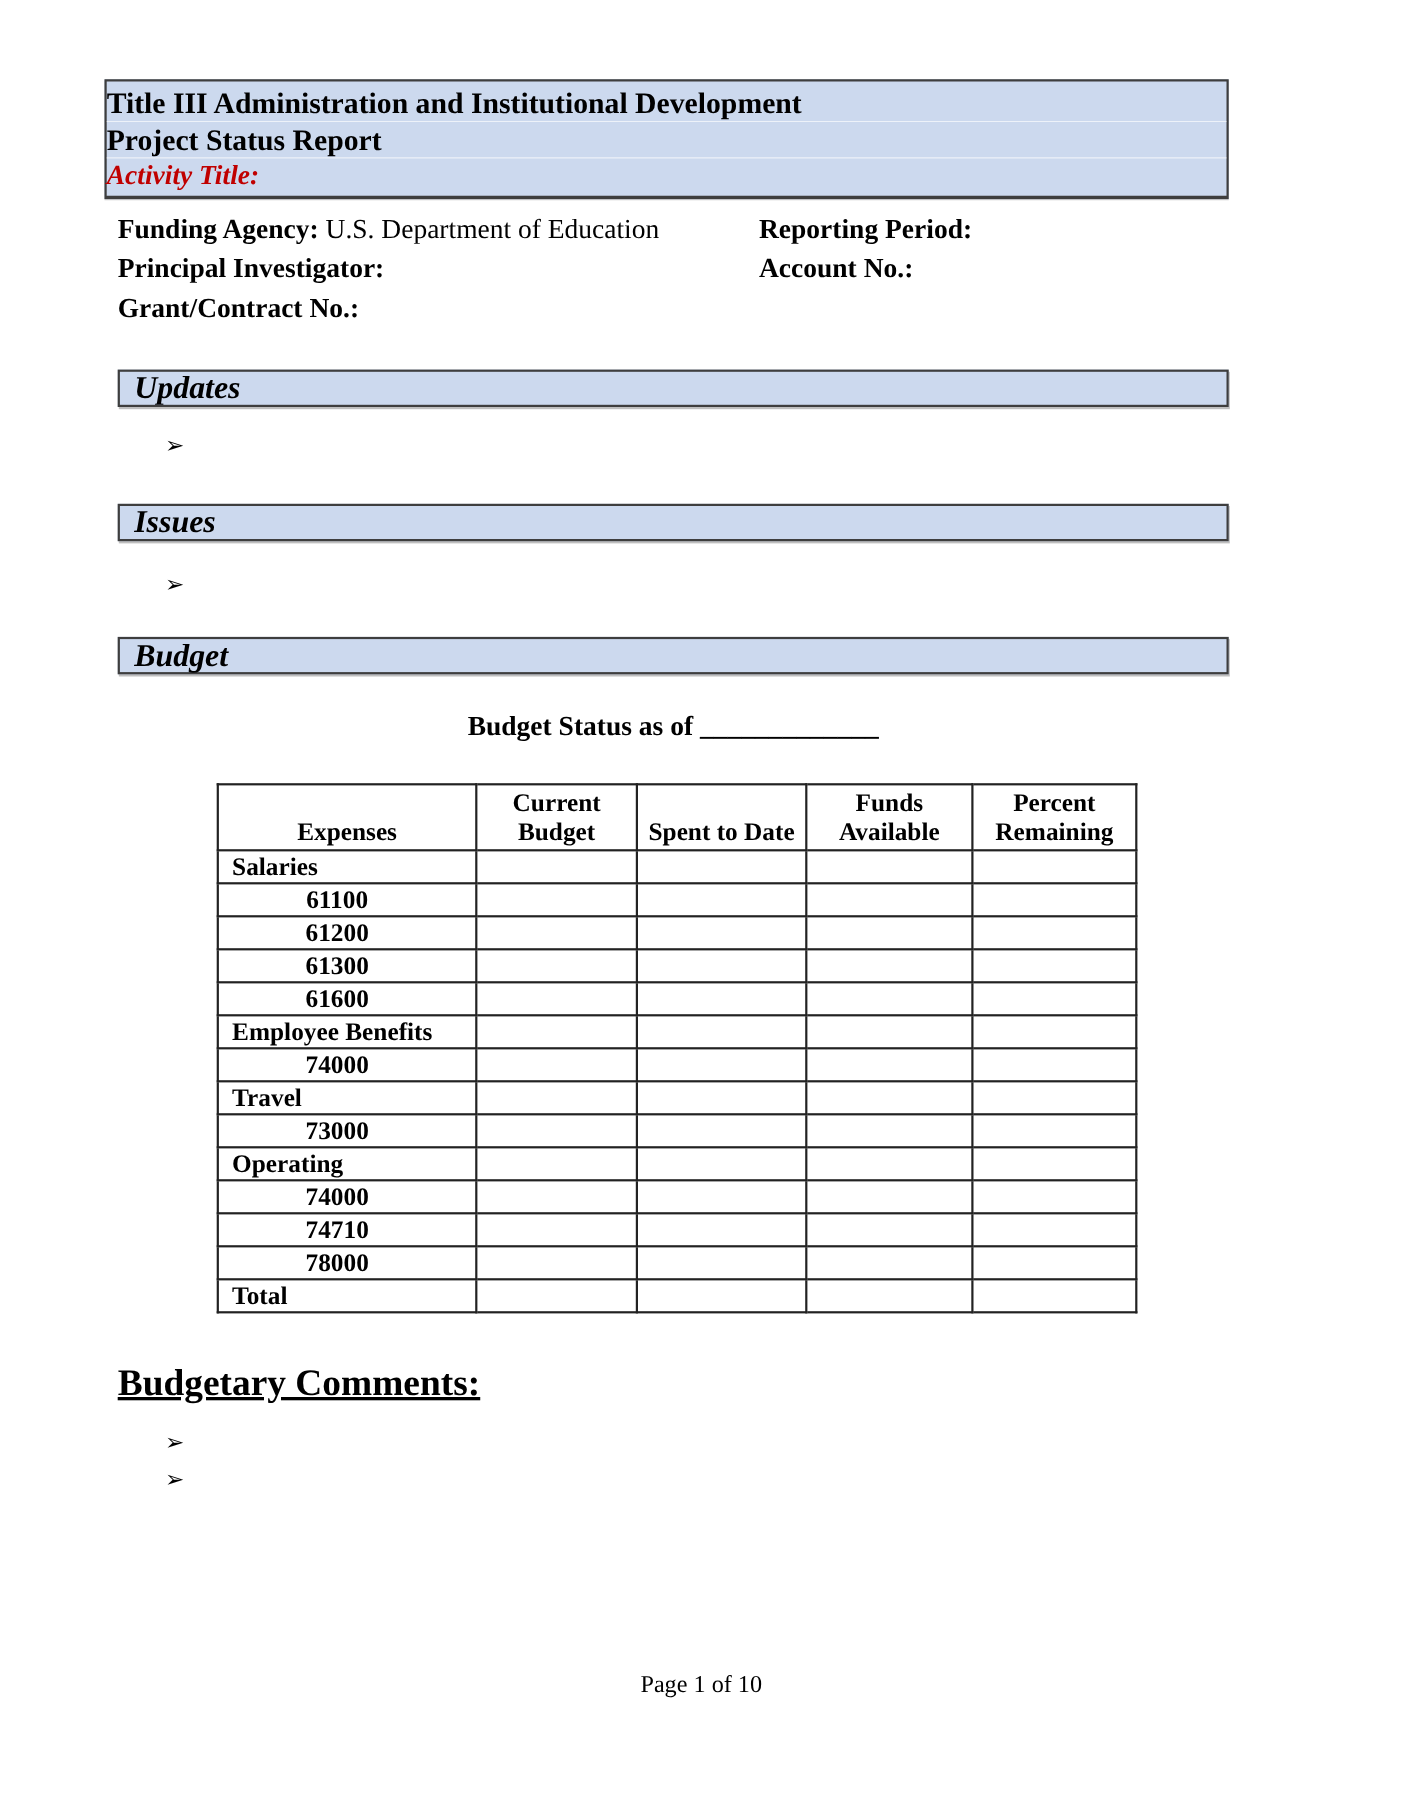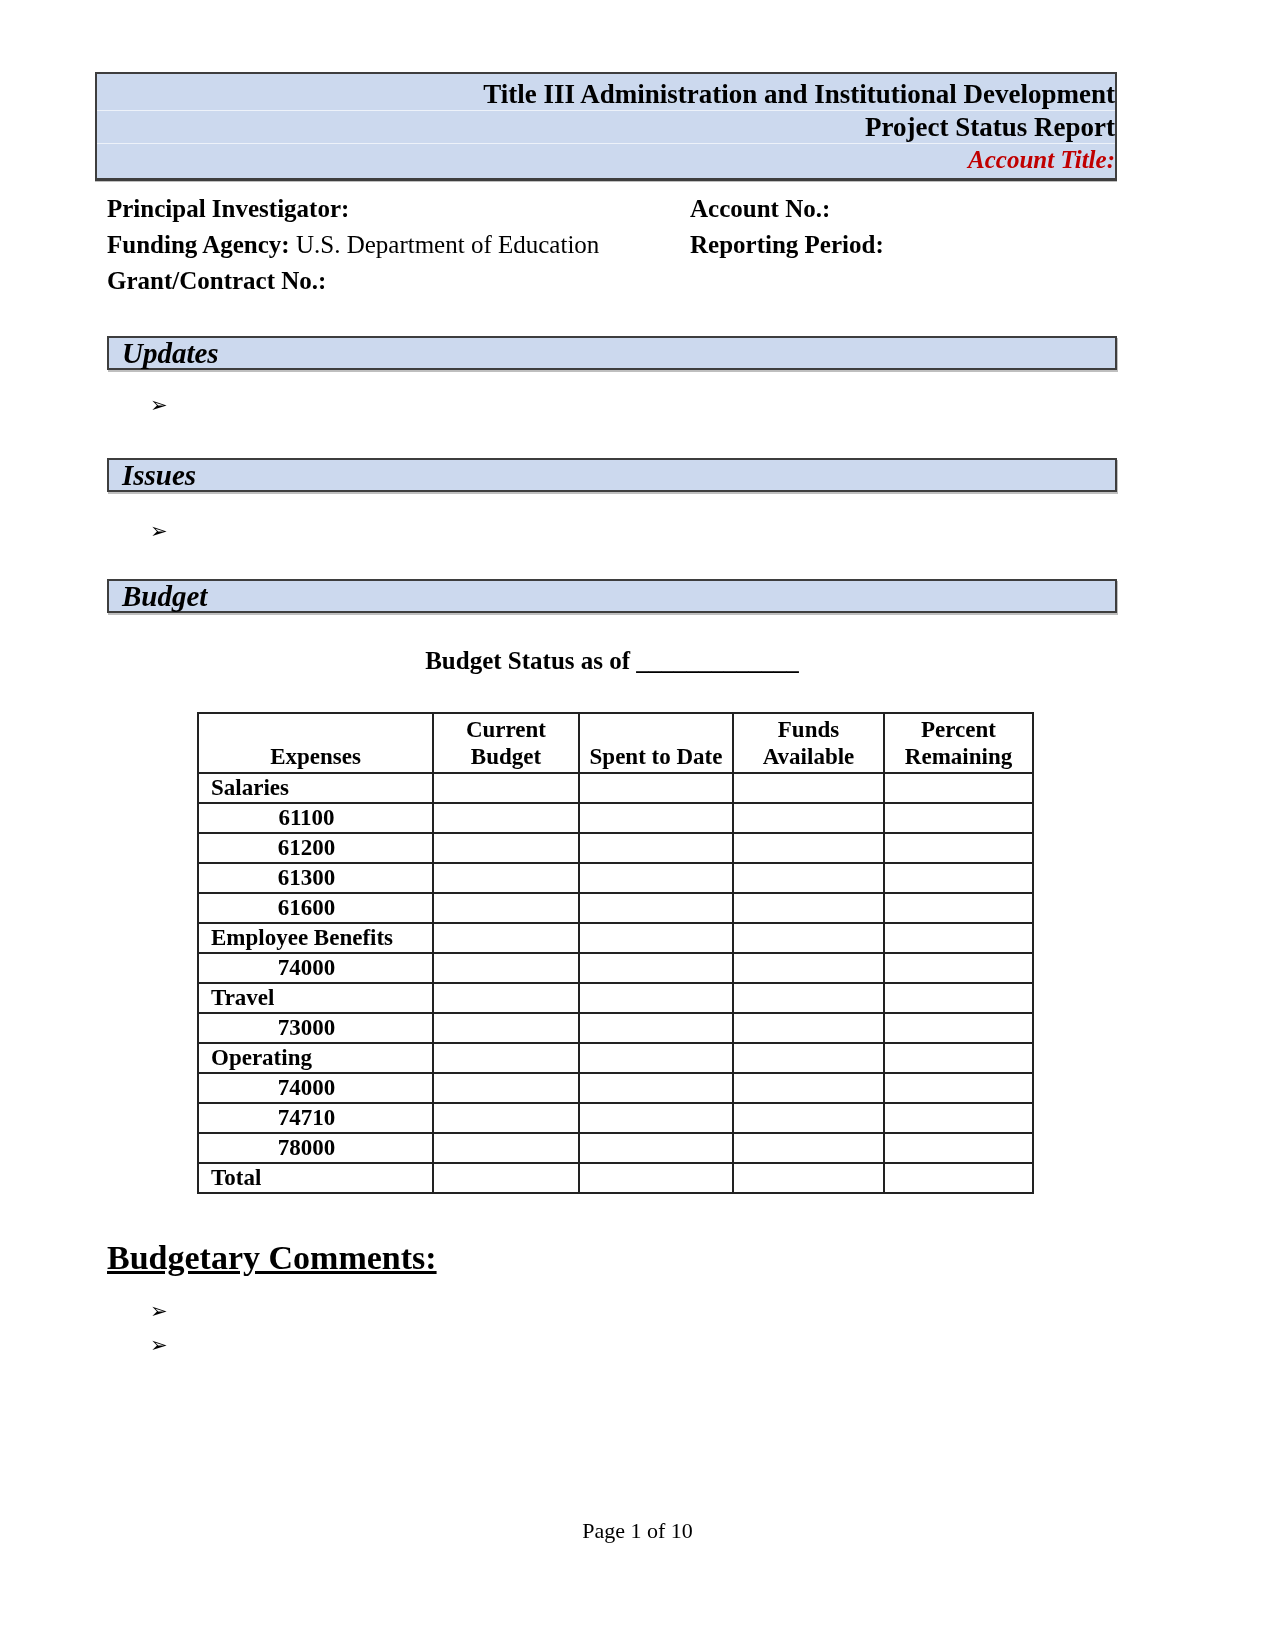--- a/index.html
+++ b/index.html
@@ -12,21 +12,21 @@
     overflow: hidden;
   }
   .band {
     background: var(--band-fill, #ccd9ee);
     border: 2px solid var(--band-border, #3e3e3e);
     box-sizing: border-box;
   }
   
   .title-band {
     margin: 72px 158px 0 95px;
-    text-align: right;
+    text-align: left;
     border-bottom-width: 3px;
     box-shadow: 0 1px 0 rgba(0,0,0,0.25);
     padding: 4px 0 3px 0;
   }
   .title-line {
     font-size: 27px; font-weight: bold; line-height: 32px;
     border-bottom: 1px solid rgba(255,255,255,0.65);
   }
   .title-line.last { border-bottom: none; }
   .activity-line {
@@ -108,38 +108,38 @@
     text-align: center;
     font-size: 22px;
   }
 </style>
 </head>
 <body>
 
 <div class="band title-band">
   <div class="title-line">Title III Administration and Institutional Development</div>
   <div class="title-line">Project Status Report</div>
-  <div class="title-line last activity-line">Account Title:</div>
+  <div class="title-line last activity-line">Activity Title:</div>
 </div>
 
 <div class="fields">
   <div class="frow">
     <div class="fleft">
+      <span class="flabel">Funding Agency:</span><span> U.S. Department of Education</span>
+    </div>
+    <div class="fright">
+      <span class="flabel">Reporting Period:</span>
+    </div>
+  </div>
+  <div class="frow">
+    <div class="fleft">
       <span class="flabel">Principal Investigator:</span>
     </div>
     <div class="fright">
       <span class="flabel">Account No.:</span>
-    </div>
-  </div>
-  <div class="frow">
-    <div class="fleft">
-      <span class="flabel">Funding Agency:</span><span> U.S. Department of Education</span>
-    </div>
-    <div class="fright">
-      <span class="flabel">Reporting Period:</span>
     </div>
   </div>
   <div class="frow">
     <div class="fleft">
       <span class="flabel">Grant/Contract No.:</span>
     </div>
     <div class="fright"></div>
   </div>
 </div>
 

